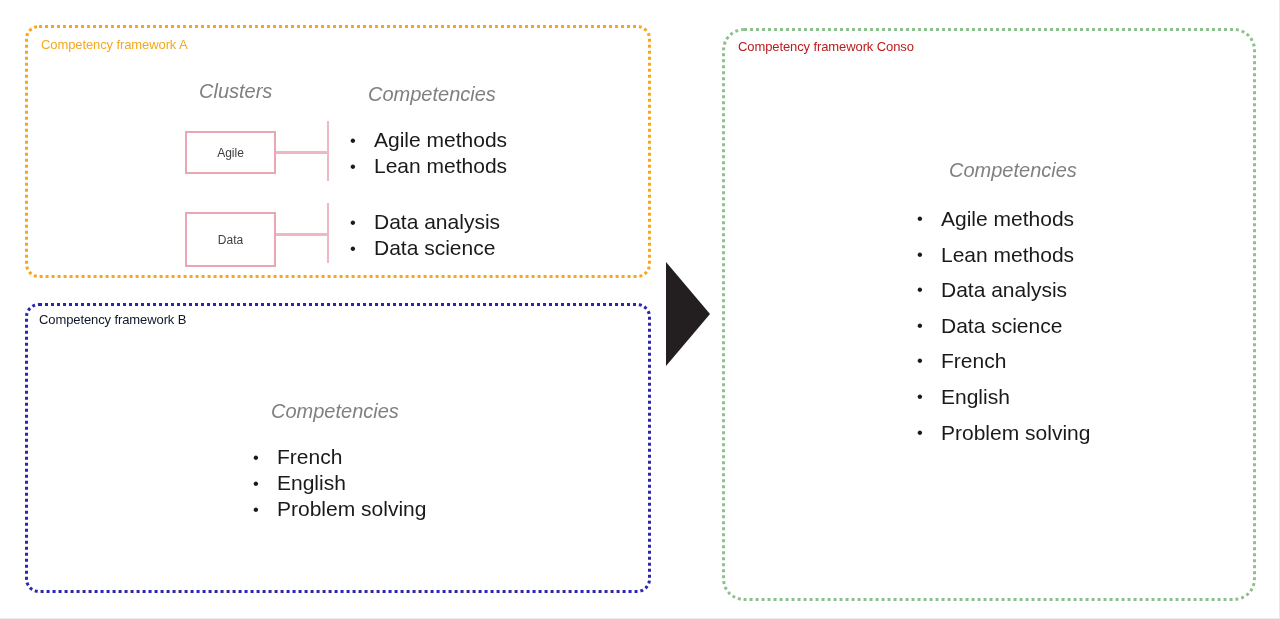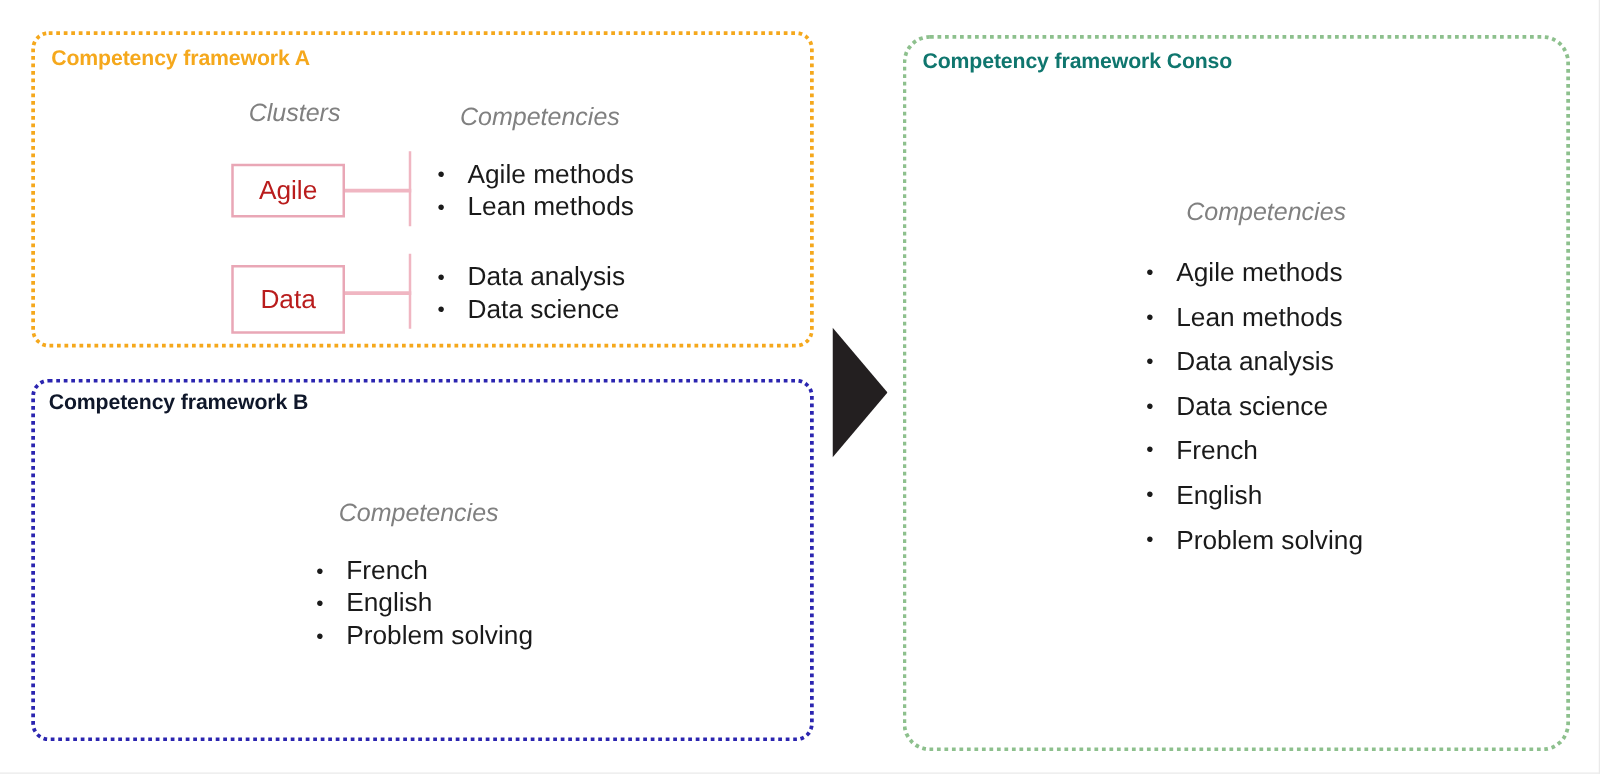--- a/index.html
+++ b/index.html
@@ -54,49 +54,49 @@
     left: 722px;
     top: 28px;
     width: 534px;
     height: 573px;
     border: 3px dotted #8DC08D;
     border-radius: 22px;
   }
 
   .panel-title {
     position: absolute;
-    font-weight: bold;
-    font-size: 17px;
+    font-weight: normal;
+    font-size: 13px;
     letter-spacing: -0.1px;
     white-space: nowrap;
   }
   .title-a     { left: 13px;  top: 9px;  color: #F5A81C; }
   .title-b     { left: 11px;  top: 6px;  color: #0f172a; }
-  .title-conso { left: 13px;  top: 8px;  color: #0f766e; }
+  .title-conso { left: 13px;  top: 8px;  color: #b91c1c; }
 
   
   .col-header {
     position: absolute;
     font-style: italic;
     font-size: 20px;
     color: #808080;
     white-space: nowrap;
   }
 
   
   .cluster-box {
     position: absolute;
     box-sizing: border-box;
     border: 2.5px solid #E9A7B6;
     background: #ffffff;
     display: flex;
     align-items: center;
     justify-content: center;
-    font-size: 21px;
-    color: #b91c1c;
+    font-size: 12px;
+    color: #404040;
   }
 
   .conn-h {
     position: absolute;
     height: 2.5px;
     background: #F0B6C2;
   }
   .conn-v {
     position: absolute;
     width: 2px;

